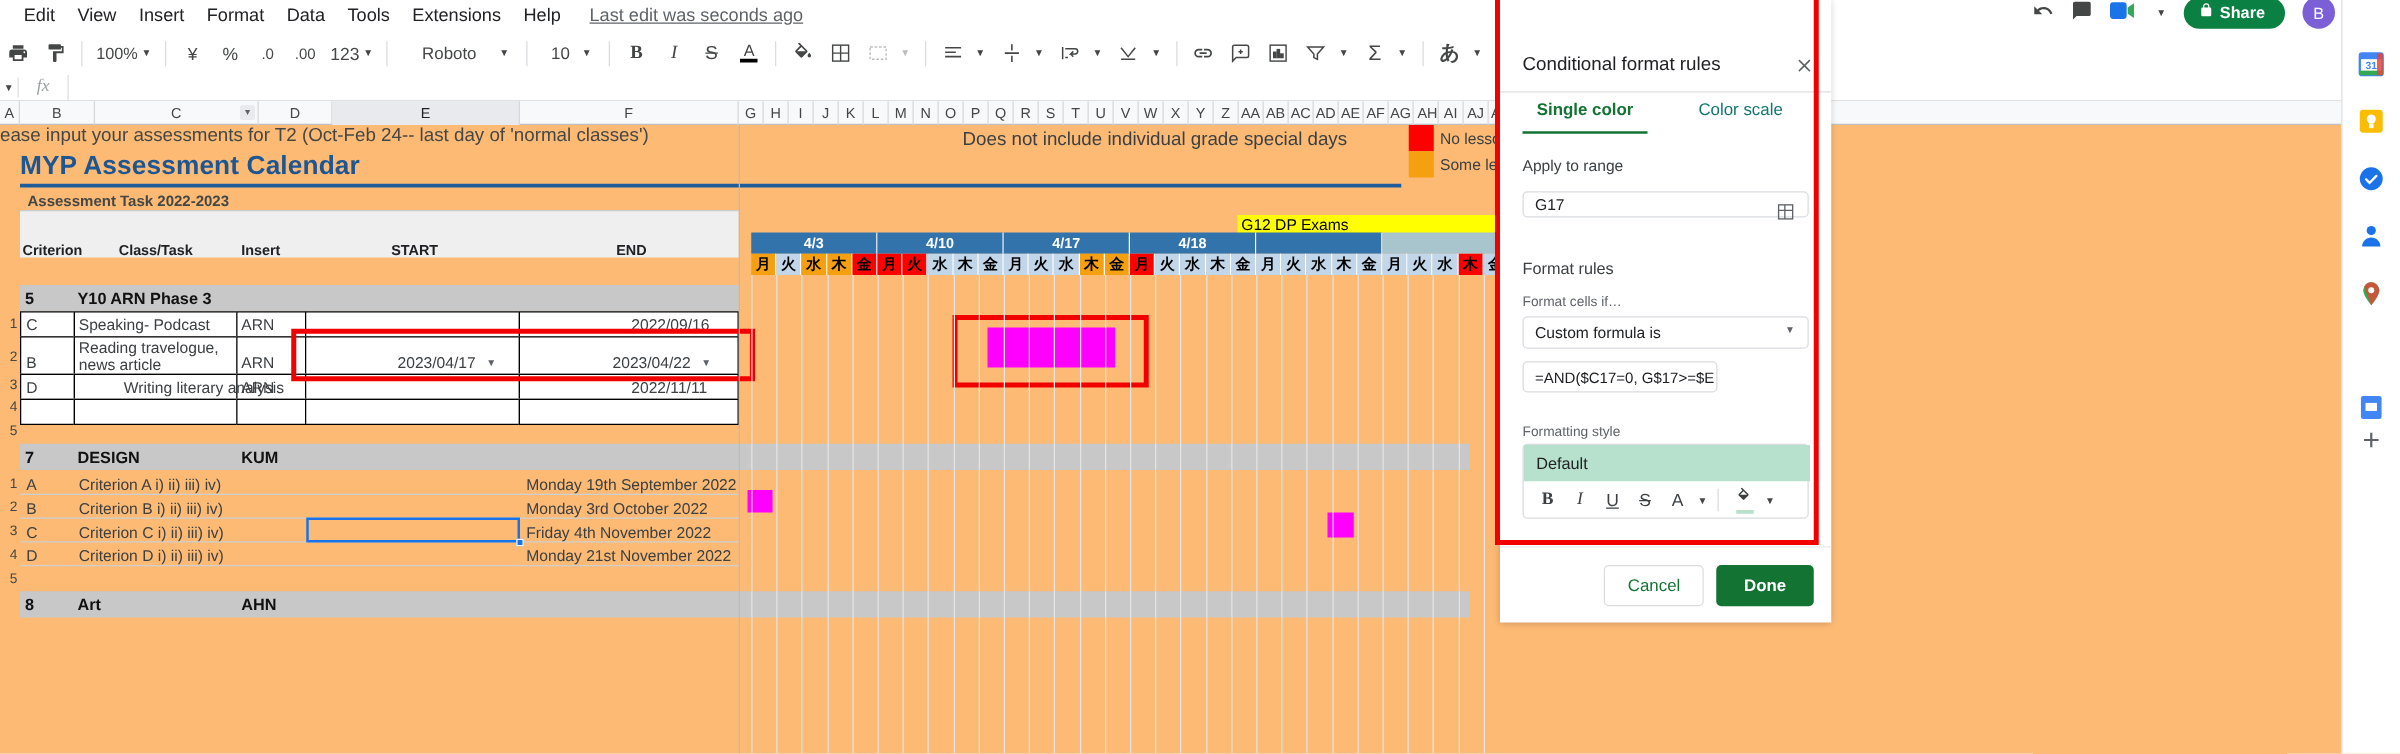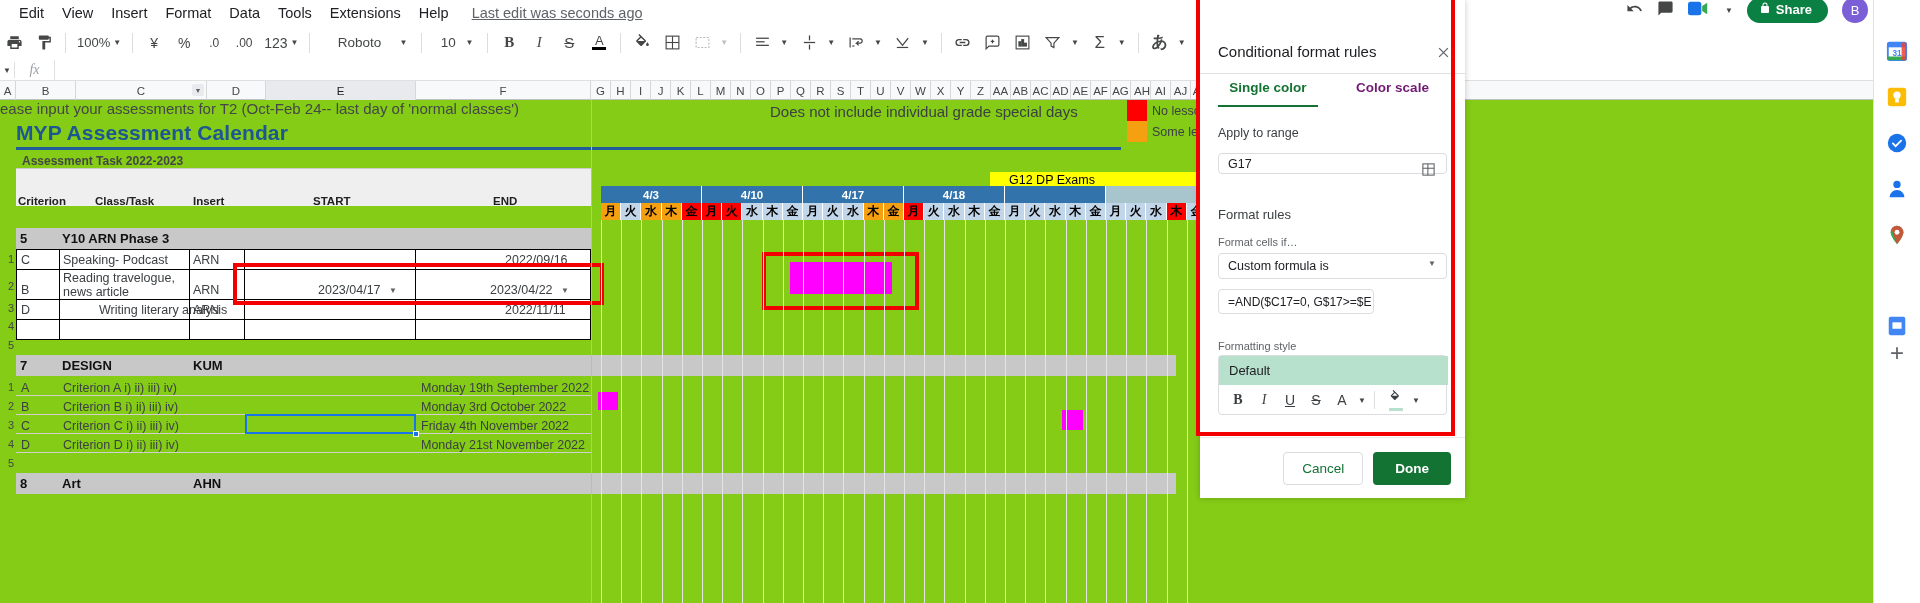--- a/index.html
+++ b/index.html
@@ -57,21 +57,21 @@
   }
   .ch { border-right:1px solid #d7d7d7; display:flex; align-items:center;
         justify-content:center; height:19px; position:relative; }
   .ch.sel { background:#e8eaed; color:#202124; }
   .ch .filt { position:absolute; right:2px; top:3px; width:12px; height:12px;
               display:flex;align-items:center;justify-content:center;
               background:#e8eaed; border-radius:2px; color:#5f6368; font-size:7px;}
 
   
   #grid { position:absolute; left:0; top:100px; width:1920px; height:503px; overflow:hidden;
-          background:#84cc16;text-decoration:underline; }
+          background:#fdba74;text-decoration:underline; }
   .rowno { position:absolute; left:0; width:16px; text-align:right; padding-right:2px;
            font-size:11px; color:#444746; }
 
   #banner { position:absolute; left:0; top:0; font-size:15px; color:#444746; }
   #maintitle { position:absolute; left:16px; top:21px; font-size:21px; font-weight:bold;
                color:#1c5693; letter-spacing:.1px;}
   #titlerule { position:absolute; left:16px; top:47px; width:1105px; height:3px; background:#1f5c99;}
   #subtitle { position:absolute; left:22px; top:54px; font-size:12px; font-weight:bold; color:#444746;}
   #specialdays { position:absolute; left:770px; top:3px; font-size:15px; color:#3c4043;}
 
@@ -105,42 +105,42 @@
            font-weight:bold; display:flex; align-items:center; justify-content:center;
            border-right:1px solid #fff;}
   .gweek.pale{ background:#a8c4cc; }
   .gday { position:absolute; height:17px; width:20.2px; display:flex; align-items:center;
           justify-content:center; font-size:12px; font-weight:bold; color:#000;
           background:#c2d6ea; border-right:1px solid #fff; }
   .gday.red { background:#ff0000; }
   .gday.orange { background:#f5a011; }
   .magenta { position:absolute; background:#ff00ff; }
   #dpexams { position:absolute; height:15px; background:#ffff00; font-size:12.5px; color:#000;
-             display:flex; align-items:center; padding-left:19px;}
+             display:flex; align-items:center; padding-left:3px;}
 
   
   .gvline { position:absolute; width:1px; background:#e4e4e4; }
 
   
   #rightbar { position:absolute; right:0; top:0; width:47px; height:603px;
               background:#fff; border-left:1px solid #e0e0e0; }
   .appicon { position:absolute; left:10px; width:26px; height:26px;
              display:flex; align-items:center; justify-content:center; }
 
   
   #cfpanel { position:absolute; left:1200px; top:0px; width:265px; height:498px;
              background:#fff; box-shadow:0 0 6px rgba(0,0,0,.22); }
   #cfhead { position:absolute; left:0; top:30px; width:265px; height:44px;
             display:flex; align-items:center; border-bottom:1px solid #e0e0e0; }
   #cftitle { margin-left:18px; font-size:15px; color:#202124; }
   #cfclose { position:absolute; right:12px; top:12px; width:20px; height:20px;
              display:flex;align-items:center;justify-content:center; color:#5f6368; font-size:16px;}
   .cftab { position:absolute; top:80px; font-size:13.5px; text-align:center; padding-bottom:10px;}
   .cftab.active { color:#137333; border-bottom:2px solid #137333; font-weight:bold;}
-  .cftab.idle { color:#701a75;font-weight:bold; }
+  .cftab.idle { color:#0f766e; }
   .cflabel { position:absolute; font-size:12.5px; color:#3c4043; }
   .cfinput { position:absolute; border:1px solid #dadce0; border-radius:4px; background:#fff;
              display:flex; align-items:center; font-size:12.5px; color:#202124; }
   .cfinput span.v{ margin-left:9px; }
   .cfsmall { position:absolute; font-size:11px; color:#5f6368; }
   #cfstylebox { position:absolute; border:1px solid #dadce0; border-radius:4px;}
   #cfpreview { position:absolute; background:#b7e1cd; display:flex; align-items:center;
                font-size:13px; color:#202124; }
   #cfstyletools { position:absolute; display:flex; align-items:center; }
   .sttool { width:26px; height:24px; display:flex; align-items:center; justify-content:center;

